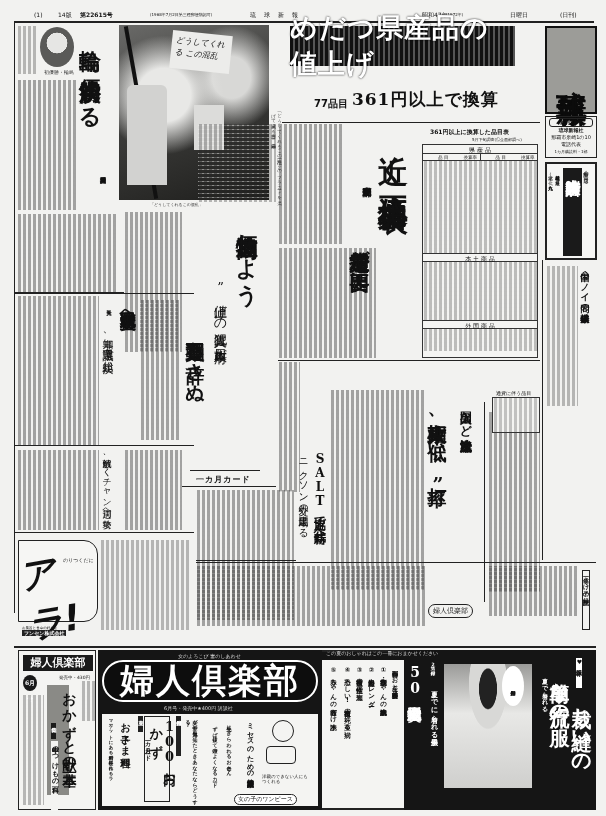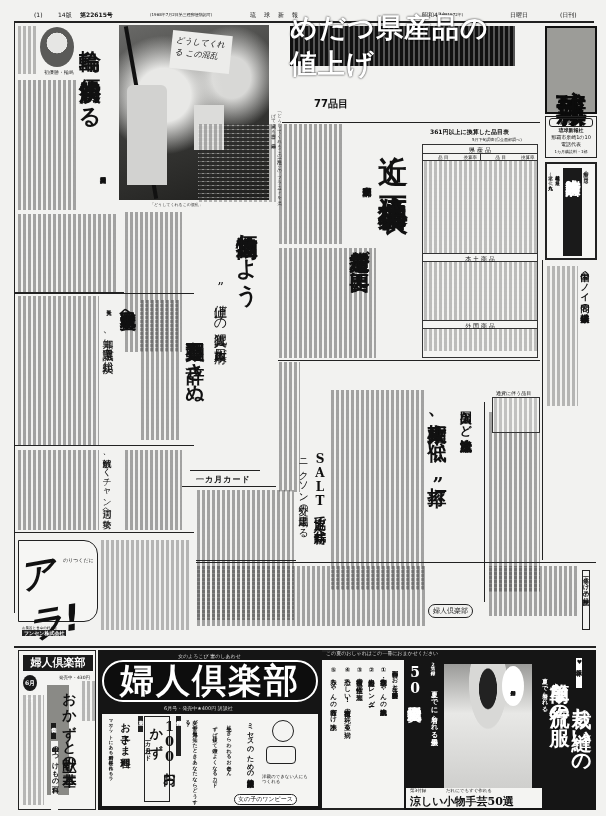--- a/index.html
+++ b/index.html
@@ -102,22 +102,23 @@
   <div class="abs" style="left:20px;top:0;width:4px;height:175px;background:#111;transform:rotate(-10deg);"></div>
   <div class="abs" style="left:75px;top:80px;width:30px;height:45px;background:#dcdcda;"></div>
   <div class="abs" style="left:8px;top:60px;width:40px;height:100px;background:#d2d2d0;border-radius:6px 6px 0 0;"></div>
 </div>
 <div class="abs caption v" style="left:270px;top:110px;height:90px;font-size:4.5px;">「どうしてくれるこの混乱」一などのプラカードを掲げて抗議する主婦ら=那覇市内</div>
 <div class="abs caption gothic" style="left:150px;top:202px;width:120px;font-size:4px;">「どうしてくれるこの混乱」</div>
 
 <div class="banner" style="left:290px;top:26px;width:225px;height:40px;">
   <span>めだつ県産品の値上げ</span>
 </div>
-<div class="abs" style="left:314px;top:97px;display:flex;align-items:flex-end;gap:4px;">
+<div class="abs" style="left:314px;top:88px;display:flex;align-items:flex-end;gap:4px;">
   <span class="gothic" style="font-size:10px;font-weight:bold;">77品目</span>
+  <span style="font-size:17px;font-weight:bold;letter-spacing:1px;">361円以上で換算</span>
 </div>
 <div class="rule" style="left:282px;top:122px;width:258px;height:1px;"></div>
 
 <div class="txt txt-dense" style="left:278px;top:124px;width:66px;height:120px;"></div>
 <div class="txt txt-dense" style="left:278px;top:248px;width:98px;height:110px;"></div>
 <div class="txt" style="left:198px;top:124px;width:78px;height:78px;"></div>
 
 <div class="headline-v" style="left:378px;top:132px;font-size:30px;height:250px;letter-spacing:2px;">近く適正価格公表</div>
 <div class="headline-v gothic" style="left:350px;top:180px;font-size:9px;height:52px;width:22px;line-height:11px;">県企画部調査</div>
 <div class="headline-v" style="left:350px;top:236px;font-size:20px;height:130px;">通貨差損が要因に</div>
@@ -251,22 +252,17 @@
 
 <div class="ad-dark" style="left:404px;top:650px;width:192px;height:160px;">
   <div class="abs gothic" style="left:-78px;top:0px;font-size:5px;color:#ddd;white-space:nowrap;">この夏のおしゃれはこの一冊におまかせください</div>
   <div class="headline-v" style="left:4px;top:14px;font-size:14px;height:120px;color:#fff;">50選実物大型紙</div>
   <div class="headline-v gothic" style="left:26px;top:12px;font-size:4.5px;height:22px;color:#fff;">第2付録</div>
   <div class="headline-v gothic" style="left:26px;top:36px;font-size:7px;height:100px;color:#fff;">夏までに着られる子供服</div>
   <div class="abs" style="left:40px;top:14px;width:88px;height:124px;background:radial-gradient(ellipse at 50% 20%, #222 0 14%, transparent 15%), radial-gradient(ellipse at 50% 16%, #d8d8d6 0 30%, transparent 31%), linear-gradient(180deg, #9a9a98 0%, #e8e8e6 40%, #cfcfcd 100%);"></div>
   <div class="abs" style="left:98px;top:16px;width:22px;height:40px;border-radius:50%;background:#fff;color:#111;display:flex;justify-content:center;align-items:center;">
     <span class="v gothic" style="font-size:5px;font-weight:bold;">別冊付録</span>
   </div>
-  <div class="abs" style="left:2px;top:138px;width:136px;height:20px;background:#f4f4f2;color:#111;">
-    <span class="abs gothic" style="left:4px;top:0;font-size:4.5px;">第3付録</span>
-    <span class="abs gothic" style="left:40px;top:0;font-size:4.5px;">だれにでもすぐ作れる</span>
-    <span class="abs" style="left:4px;top:6px;font-size:11px;font-weight:bold;">涼しい小物手芸50選</span>
-  </div>
   <div class="headline-v gothic" style="left:172px;top:8px;font-size:6px;height:30px;background:#fff;color:#111;">♥保存版</div>
   <div class="headline-v gothic" style="left:138px;top:24px;font-size:6px;height:50px;color:#fff;">夏まで着られる</div>
   <div class="headline-v" style="left:146px;top:18px;font-size:20px;height:140px;color:#fff;">簡単な流行の服</div>
   <div class="headline-v" style="left:168px;top:44px;font-size:20px;height:120px;color:#fff;">裁ち縫いの</div>
 </div>
 
 </body></html>

